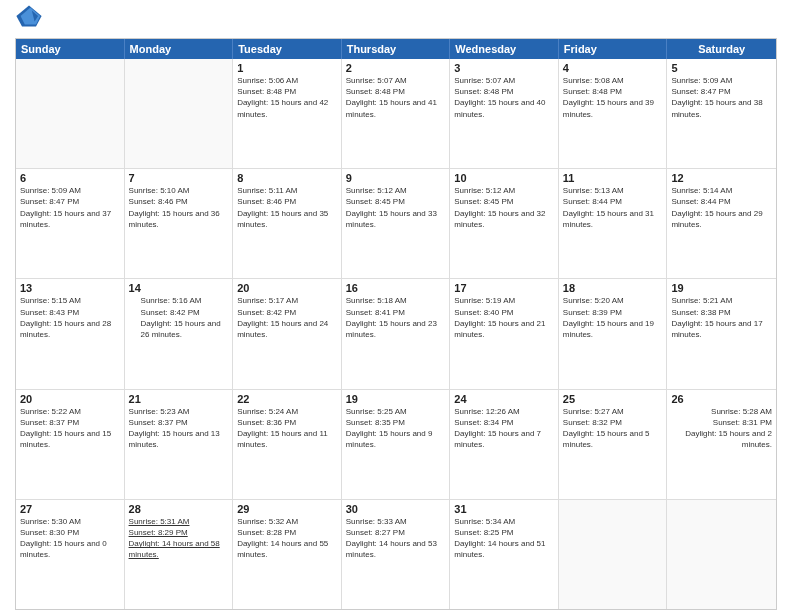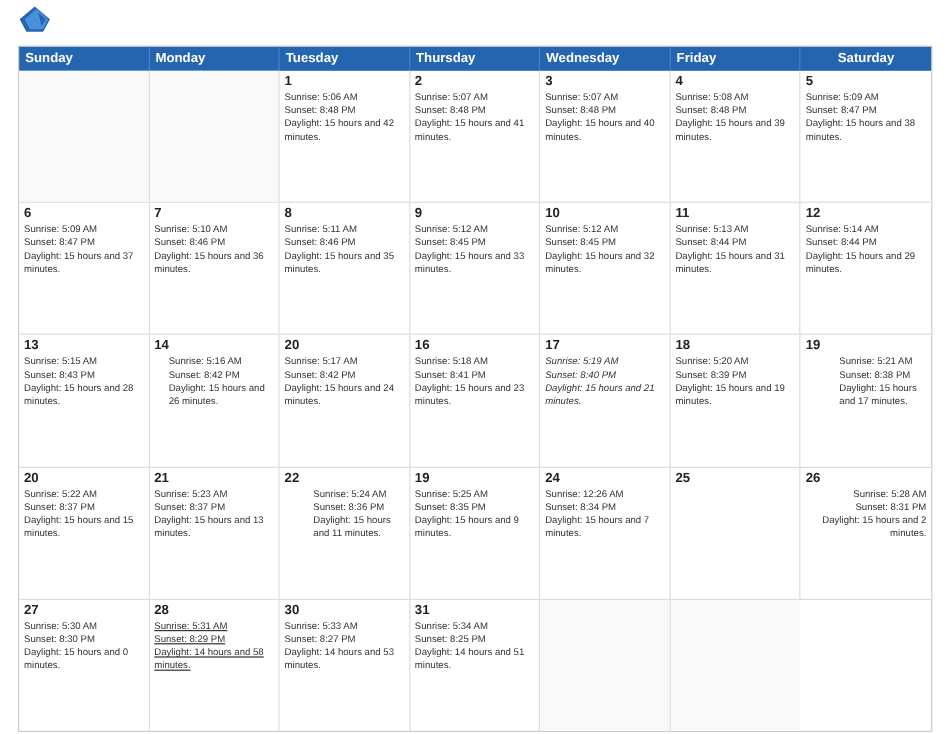--- a/index.html
+++ b/index.html
@@ -237,90 +237,99 @@
 Daylight: 15 hours and 24 minutes.</div>
           </div>
           <div class="cal-cell">
             <span class="day-num">16</span>
             <div class="cell-info" style="white-space: pre-line;">Sunrise: 5:18 AM
 Sunset: 8:41 PM
 Daylight: 15 hours and 23 minutes.</div>
           </div>
           <div class="cal-cell">
             <span class="day-num">17</span>
-            <div class="cell-info" style="white-space: pre-line; font-style: italic;">Sunrise: 5:19 AM
+            <div class="cell-info" style="white-space: pre-line;">Sunrise: 5:19 AM
 Sunset: 8:40 PM
 Daylight: 15 hours and 21 minutes.</div>
           </div>
           <div class="cal-cell">
             <span class="day-num">18</span>
             <div class="cell-info" style="white-space: pre-line;">Sunrise: 5:20 AM
 Sunset: 8:39 PM
 Daylight: 15 hours and 19 minutes.</div>
           </div>
           <div class="cal-cell">
             <span class="day-num">19</span>
-            <div class="cell-info" style="white-space: pre-line; margin-left: 28px;">Sunrise: 5:21 AM
+            <div class="cell-info" style="white-space: pre-line;">Sunrise: 5:21 AM
 Sunset: 8:38 PM
 Daylight: 15 hours and 17 minutes.</div>
           </div>
         </div>
         <div class="cal-row">
           <div class="cal-cell">
             <span class="day-num">20</span>
             <div class="cell-info" style="white-space: pre-line;">Sunrise: 5:22 AM
 Sunset: 8:37 PM
 Daylight: 15 hours and 15 minutes.</div>
           </div>
           <div class="cal-cell">
             <span class="day-num">21</span>
             <div class="cell-info" style="white-space: pre-line;">Sunrise: 5:23 AM
 Sunset: 8:37 PM
 Daylight: 15 hours and 13 minutes.</div>
           </div>
           <div class="cal-cell">
             <span class="day-num">22</span>
-            <div class="cell-info" style="white-space: pre-line; margin-left: 24px;">Sunrise: 5:24 AM
+            <div class="cell-info" style="white-space: pre-line;">Sunrise: 5:24 AM
 Sunset: 8:36 PM
 Daylight: 15 hours and 11 minutes.</div>
           </div>
           <div class="cal-cell">
             <span class="day-num">19</span>
             <div class="cell-info" style="white-space: pre-line;">Sunrise: 5:25 AM
 Sunset: 8:35 PM
 Daylight: 15 hours and 9 minutes.</div>
           </div>
           <div class="cal-cell">
             <span class="day-num">24</span>
             <div class="cell-info" style="white-space: pre-line;">Sunrise: 12:26 AM
 Sunset: 8:34 PM
 Daylight: 15 hours and 7 minutes.</div>
           </div>
           <div class="cal-cell">
             <span class="day-num">25</span>
+            <div class="cell-info" style="white-space: pre-line;">Sunrise: 5:27 AM
+Sunset: 8:32 PM
+Daylight: 15 hours and 5 minutes.</div>
           </div>
           <div class="cal-cell">
             <span class="day-num">26</span>
             <div class="cell-info" style="white-space: pre-line; text-align: right;">Sunrise: 5:28 AM
 Sunset: 8:31 PM
 Daylight: 15 hours and 2 minutes.</div>
           </div>
         </div>
         <div class="cal-row">
           <div class="cal-cell">
             <span class="day-num">27</span>
             <div class="cell-info" style="white-space: pre-line;">Sunrise: 5:30 AM
 Sunset: 8:30 PM
 Daylight: 15 hours and 0 minutes.</div>
           </div>
           <div class="cal-cell">
             <span class="day-num">28</span>
             <div class="cell-info" style="white-space: pre-line; text-decoration: underline;">Sunrise: 5:31 AM
 Sunset: 8:29 PM
 Daylight: 14 hours and 58 minutes.</div>
+          </div>
+          <div class="cal-cell">
+            <span class="day-num">29</span>
+            <div class="cell-info" style="white-space: pre-line;">Sunrise: 5:32 AM
+Sunset: 8:28 PM
+Daylight: 14 hours and 55 minutes.</div>
           </div>
           <div class="cal-cell">
             <span class="day-num">30</span>
             <div class="cell-info" style="white-space: pre-line;">Sunrise: 5:33 AM
 Sunset: 8:27 PM
 Daylight: 14 hours and 53 minutes.</div>
           </div>
           <div class="cal-cell">
             <span class="day-num">31</span>
             <div class="cell-info" style="white-space: pre-line;">Sunrise: 5:34 AM

